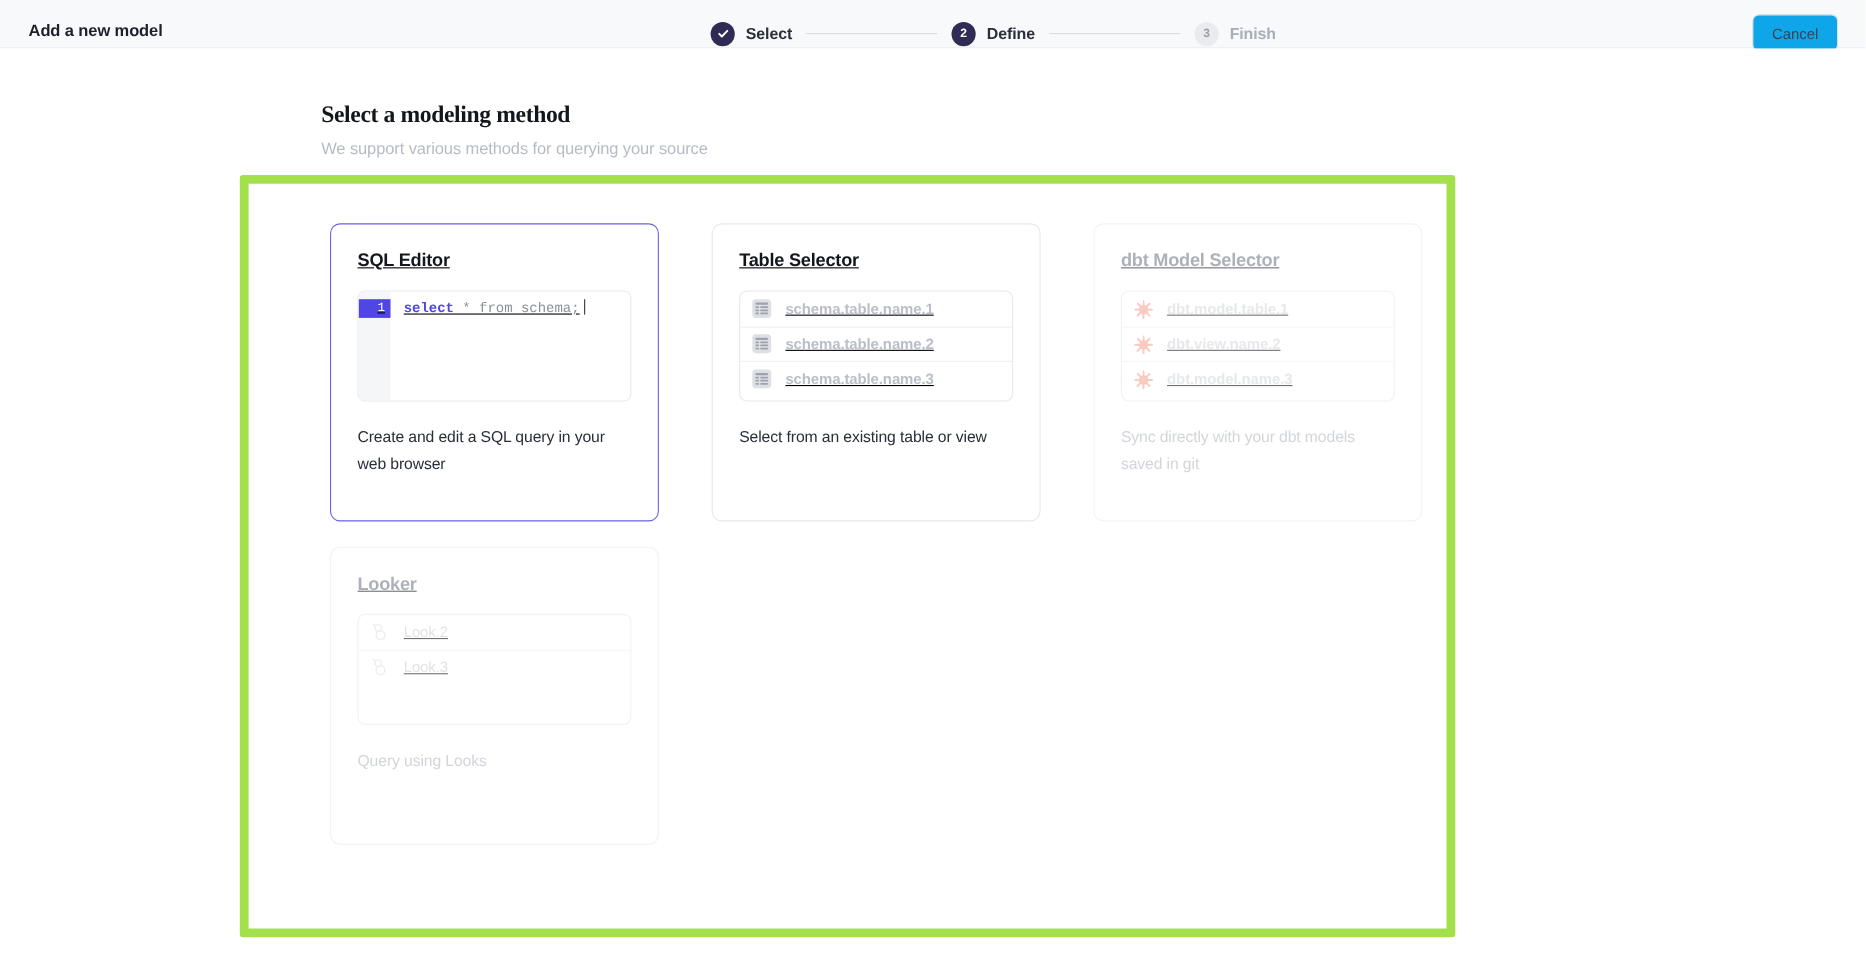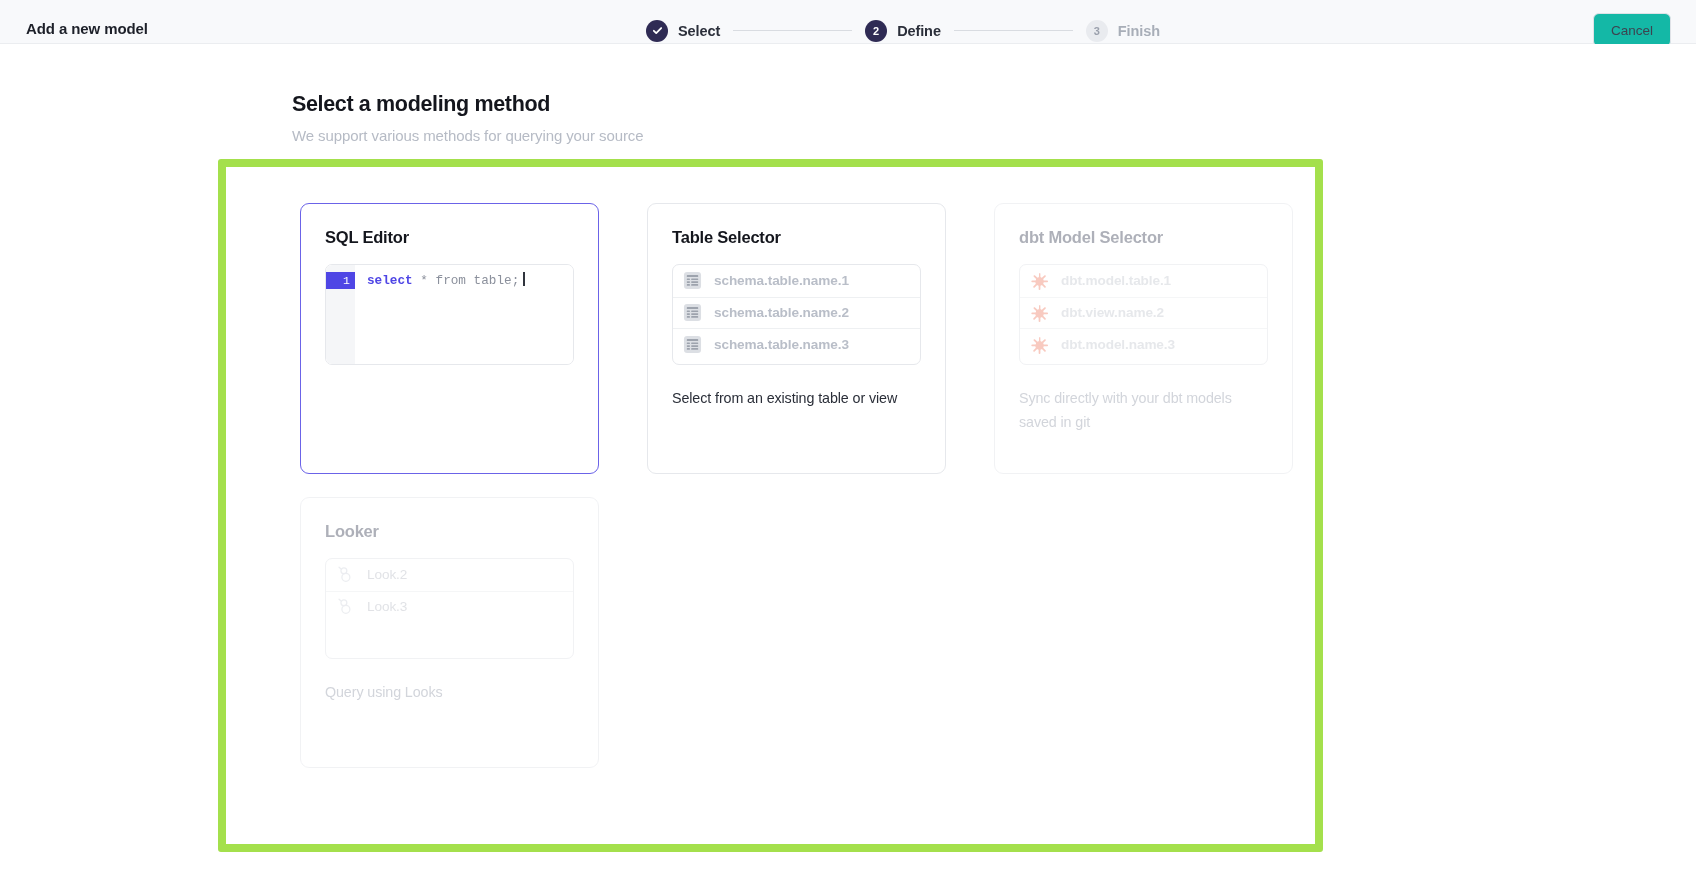--- a/index.html
+++ b/index.html
@@ -67,38 +67,39 @@
   .check-glyph { display: block; width: 11px; height: 11px; }
 
   .cancel-btn {
     position: absolute;
     right: 25px;
     top: 13px;
     height: 34px;
     padding: 0 17px;
     border: 1px solid #dfe2e7;
     border-radius: 6px;
-    background: #14b8a6;
+    background: #0ea5e9;
     font-family: "Liberation Sans", sans-serif;
     font-size: 13.5px;
     color: #3d4350;
     cursor: pointer;
     display: flex;
     align-items: center;
   }
 
   
   .page { position: relative; height: 823px; background: #ffffff; }
 
   .page-head { position: absolute; left: 292px; top: 48px; }
   .page-title {
     font-size: 21.5px;
     font-weight: bold;
     color: #14161d;
     letter-spacing: -0.35px;
+    font-family: Liberation Serif, serif;
   }
   .page-sub {
     margin-top: 10px;
     font-size: 15px;
     color: #b6bbc5;
     letter-spacing: -0.1px;
   }
 
   
   .highlight-box {
@@ -121,20 +122,21 @@
   .card-row + .card-row { margin-top: 23px; }
 
   .card {
     width: 299px;
     height: 271px;
     border: 1px solid #e6e8ec;
     border-radius: 9px;
     background: #ffffff;
     padding: 24px 24px 0 24px;
     position: relative;
+    text-decoration: underline;
   }
   .card + .card { margin-left: 48px; }
   .card.selected {
     border: 1.6px solid #6b63e8;
   }
   .card.disabled { opacity: 0.55; }
 
   .card-title {
     font-size: 16.5px;
     font-weight: bold;
@@ -276,23 +278,24 @@
 
       <div class="card-row">
 
         <div class="card selected">
           <div class="card-title">SQL Editor</div>
           <div class="preview">
             <div class="editor">
               <div class="gutter">
                 <div class="gutter-num">1</div>
               </div>
-              <div class="code"><span class="kw">select</span><span class="rest"> * from table;</span><span class="caret"></span></div>
+              <div class="code"><span class="kw">select</span><span class="rest"> * from schema;</span><span class="caret"></span></div>
             </div>
           </div>
+          <div class="card-desc">Create and edit a SQL query in your web browser</div>
         </div>
 
         <div class="card">
           <div class="card-title">Table Selector</div>
           <div class="preview">
             <div class="plist">
 
               <div class="prow">
                 <svg class="prow-icon" viewBox="0 0 20 20">
                   <rect x="1" y="1" width="18" height="18" rx="3.4" fill="#dcdfe4"></rect>

